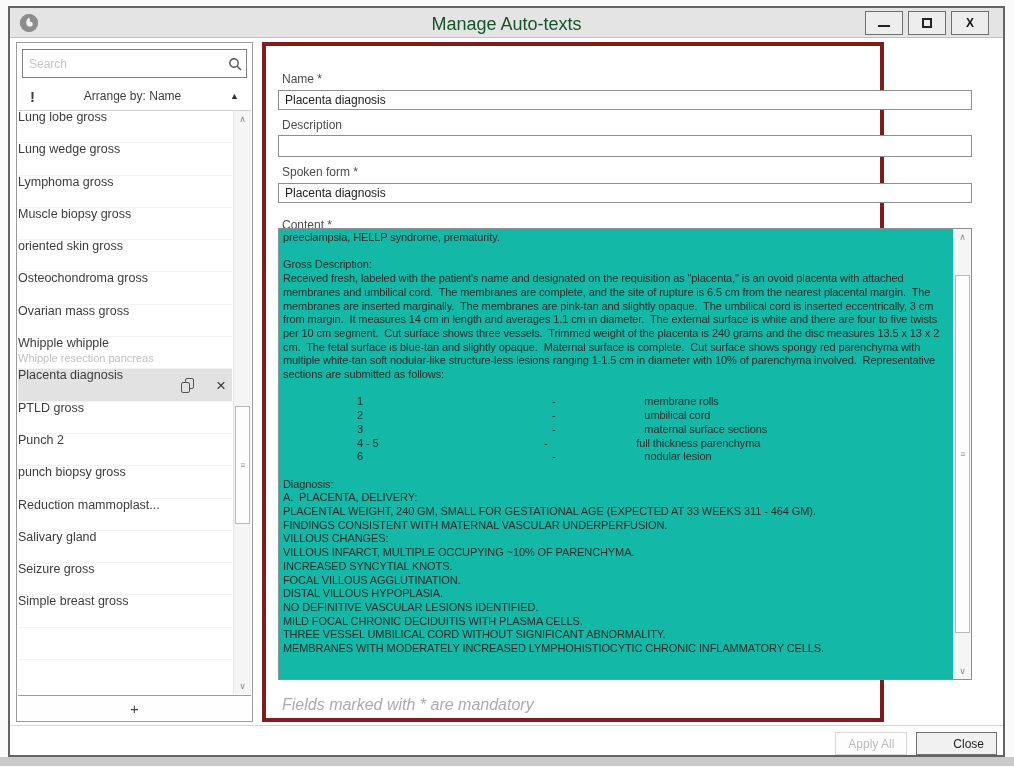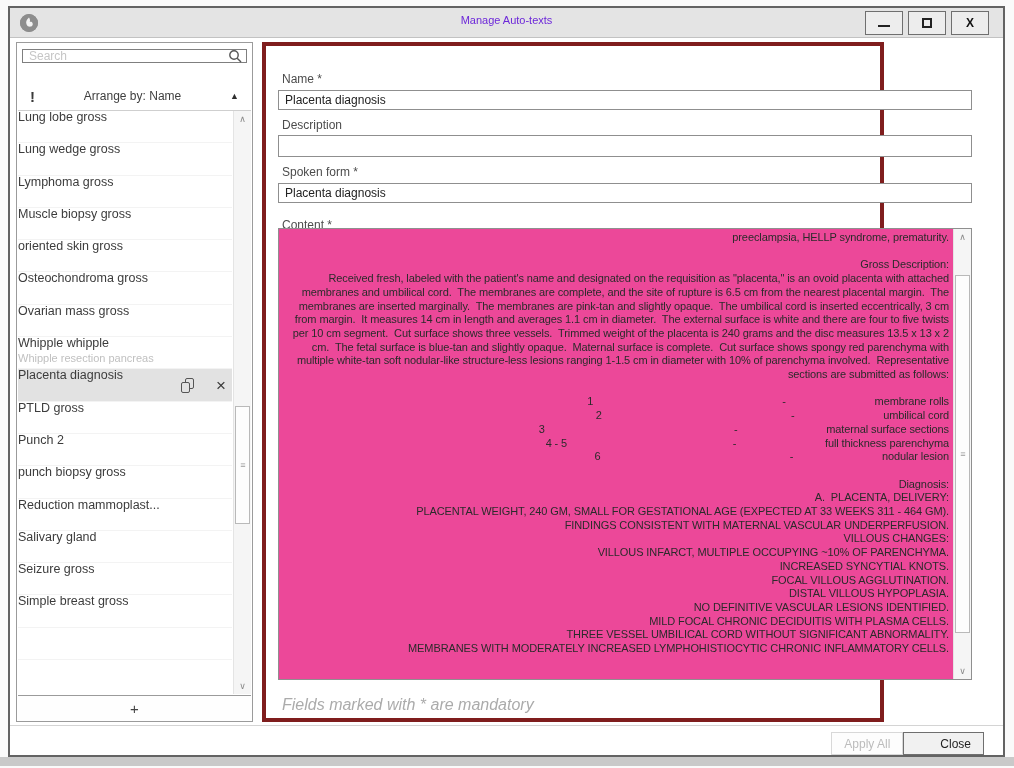--- a/index.html
+++ b/index.html
@@ -9,32 +9,32 @@
 
   .window { position:absolute; left:8px; top:6px; width:997px; height:751px;
             border:2px solid #636363; background:#ffffff; }
 
   
   .titlebar { position:absolute; left:0; top:0; right:0; height:30px; background:#e4e4e4;
               border-bottom:1px solid #c2c2c2; }
   .app-icon { position:absolute; left:10px; top:6px; width:18px; height:18px; border-radius:50%;
               background:#8d8d8d; }
   .app-icon svg { position:absolute; left:0; top:0; }
-  .win-title { position:absolute; left:0; right:0; top:6px; text-align:center; font-size:11px; color:#6d28d9; }
+  .win-title { position:absolute; left:0; right:0; top:6px; text-align:center; font-size:18px; color:#14532d; }
   .win-controls { position:absolute; right:14px; top:3px; display:flex; gap:5px; }
   .win-btn { width:38px; height:24px; border:1px solid #6f6f6f; background:#ededed;
              display:flex; align-items:center; justify-content:center; cursor:pointer; }
   .glyph-min { width:12px; height:2px; background:#222; margin-top:6px; }
   .glyph-max { width:10px; height:10px; border:2px solid #222; background:transparent; }
   .glyph-close { font-size:12px; font-weight:bold; color:#111; }
 
   
   .left-panel { position:absolute; left:6px; top:34px; width:237px; height:680px;
                 border:1px solid #9b9b9b; background:#fff; }
-  .search-wrap { position:absolute; left:5px; right:5px; top:6px; height:14px;
+  .search-wrap { position:absolute; left:5px; right:5px; top:6px; height:29px;
                  border:1px solid #7f7f7f; background:#fff; display:flex; align-items:center; }
   .search-wrap input { flex:1; border:0; outline:none; font-size:12px; padding:0 6px; color:#444;
                        font-family:"Liberation Sans", sans-serif; background:transparent; }
   .search-wrap input::placeholder { color:#c6c6c6; }
   .search-icon { width:22px; display:flex; justify-content:center; }
   .arrange-row { position:absolute; left:1px; right:1px; top:39px; height:29px;
                  display:flex; align-items:center; padding:0 12px; border-bottom:1px solid #cfcfcf; }
   .alert-glyph { font-weight:bold; font-size:15px; color:#3a3a3a; }
   .arrange-label { flex:1; text-align:center; font-size:12px; color:#3e3e3e; }
   .sort-caret { font-size:9px; color:#2f2f2f; }
@@ -72,31 +72,31 @@
   .fld-label { position:absolute; left:16px; font-size:12px; color:#4c4c4c; }
   .fld-input { position:absolute; left:12px; width:694px; height:20px; border:1px solid #8f8f8f;
                font-size:12px; color:#222; padding:0 6px; outline:none; background:#fff;
                font-family:"Liberation Sans", sans-serif; }
   .lab-name { top:26px; } .inp-name { top:44px; }
   .lab-desc { top:72px; } .inp-desc { top:89px; height:22px; }
   .lab-spoken { top:119px; } .inp-spoken { top:137px; }
   .lab-content { top:172px; }
 
   .content-box { position:absolute; left:12px; top:182px; width:694px; height:452px;
-                 border:1px solid #8f8f8f; background:#ec4899; overflow:hidden;text-align:right; }
+                 border:1px solid #8f8f8f; background:#14b8a6; overflow:hidden; }
   .content-text { position:absolute; left:4px; top:2px; right:22px; bottom:0;
                   font-size:11px; line-height:13.7px; color:#2b2b2b; letter-spacing:-0.1px;
                   white-space:pre-wrap; overflow:hidden; }
   .content-scrollbar { right:0; }
   .content-thumb { top:46px; height:358px; }
 
   .footnote { position:absolute; left:16px; top:650px; font-size:16px; font-style:italic; color:#ababab; }
 
   .divider { position:absolute; left:0; right:0; top:717px; height:1px; background:#d4d4d4; }
-  .btn-row { position:absolute; right:19px; top:724px; display:flex; }
+  .btn-row { position:absolute; right:6px; top:724px; display:flex; gap:9px; }
   .btn { height:23px; font-size:12px; display:flex; align-items:center; justify-content:center;
          padding:0 12px; cursor:pointer; font-family:"Liberation Sans", sans-serif; }
   .btn-apply { border:1px solid #d8d8d8; background:#fdfdfd; color:#bcbcbc; min-width:68px; }
   .btn-close { border:1px solid #6f6f6f; background:#f1f1f1; color:#1f1f1f; min-width:44px;padding-left:36px; }
 </style>
 </head>
 <body>
 
 <div class="window">
 

